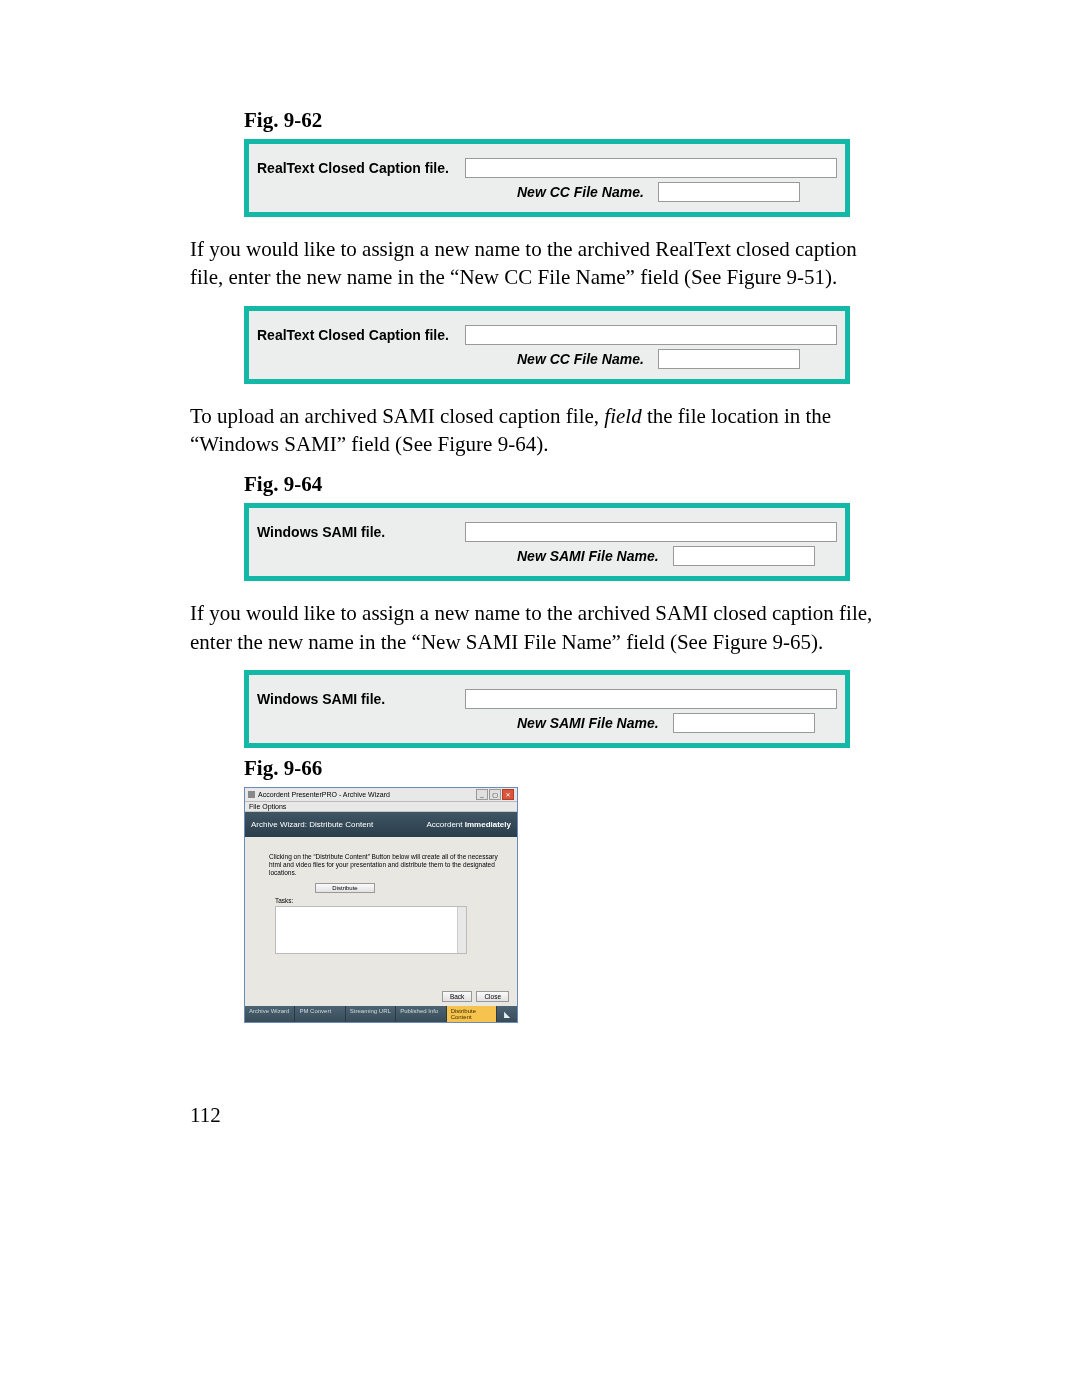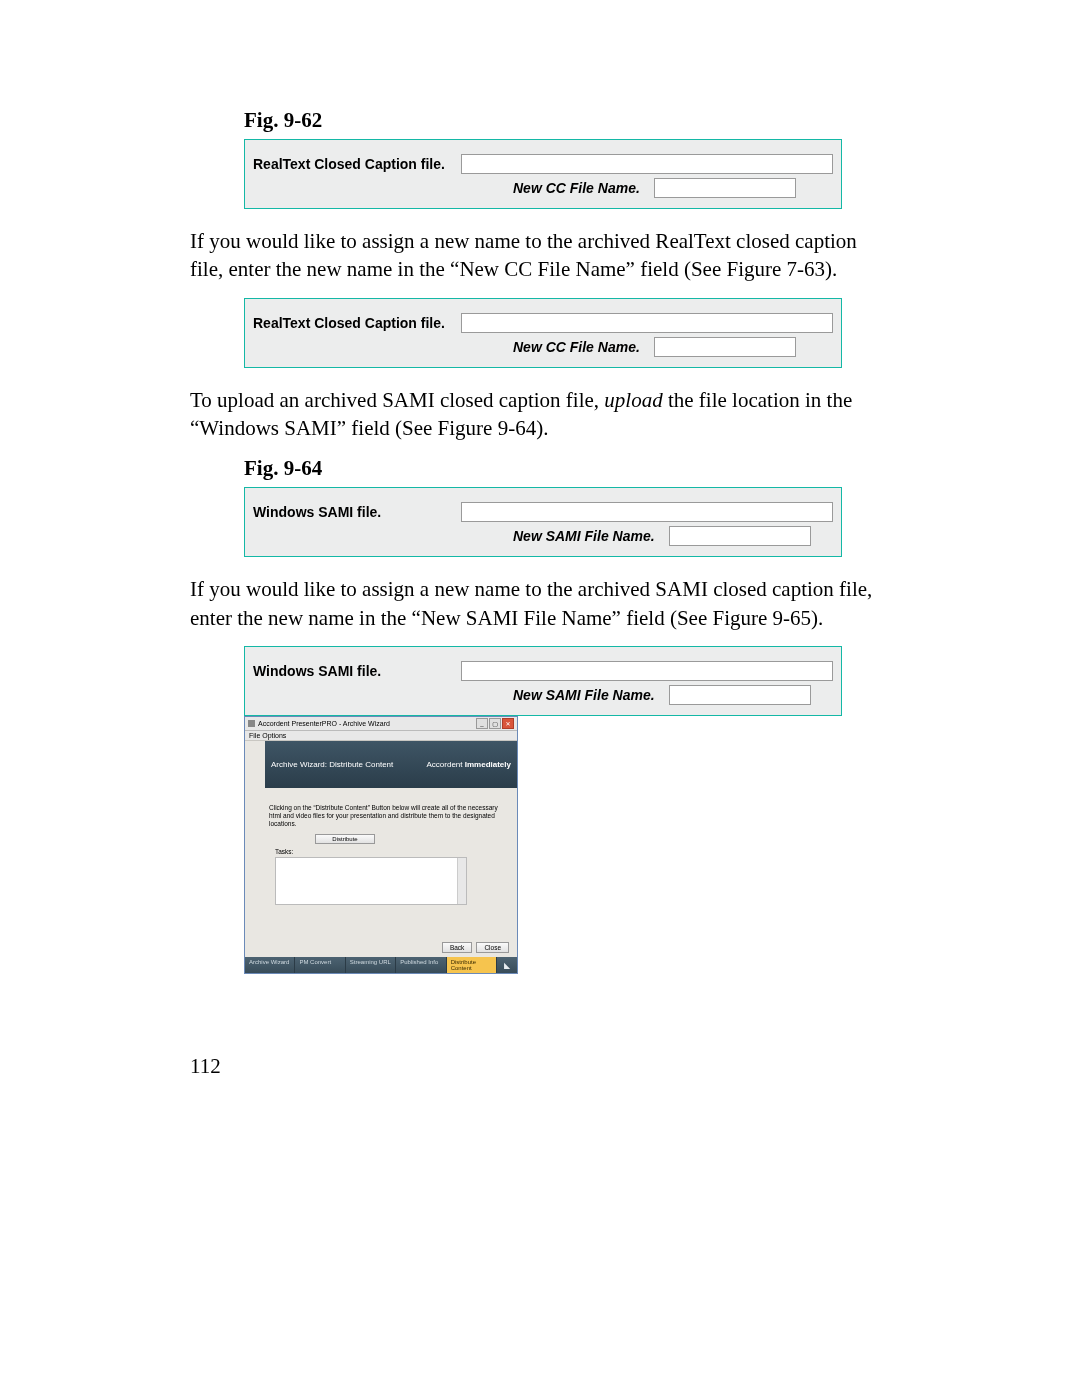--- a/index.html
+++ b/index.html
@@ -21,21 +21,21 @@
   }
   .body-text {
     font-size: 21px;
     line-height: 1.35;
     margin: 18px 0 14px 0;
   }
   .ui-panel {
     margin-left: 54px;
     width: 580px;
     background: #eceded;
-    border: 1px solid #14b8a6;
+    border: 5px solid #14b8a6;
     padding: 10px 8px 6px 8px;
     font-family: Arial, sans-serif;
     font-size: 14px;
     font-weight: bold;
   }
   .ui-row {
     display: flex;
     align-items: center;
     margin: 4px 0;
   }
@@ -88,23 +88,22 @@
     padding: 1px 4px;
     font-size: 7px;
     border-bottom: 1px solid #c9c7c2;
   }
   .wiz-band {
     background: linear-gradient(#3f5565, #2a3d4a);
     color: #fff;
     display: flex;
     justify-content: space-between;
     align-items: center;
-    padding: 19px 6px;
+    padding: 8px 6px;
     font-size: 8px;
-    margin-left: 20px;
   }
   .wiz-band .right b { font-weight: bold; }
   .wiz-body {
     padding: 16px 10px 6px 10px;
     height: 150px;
     box-sizing: border-box;
   }
   .wiz-desc {
     font-size: 6.5px;
     line-height: 1.25;
@@ -189,36 +188,36 @@
       <span class="lbl-wide">RealText Closed Caption file.</span>
       <div class="txt-input"></div>
     </div>
     <div class="ui-row">
       <span class="lbl-narrow">New CC File Name.</span>
       <div class="txt-input txt-short"></div>
     </div>
   </div>
 
   <div class="body-text">
-    <span>If you would like to assign a new name to the archived RealText closed caption file, enter the </span><span>new name in the “New CC File Name” field (See Figure 7-63).</span>
+    <span>If you would like to assign a new name to the archived RealText closed caption file, enter the </span><span>new name in the “New CC File Name” field (See Figure 9-51).</span>
   </div>
 
   <div class="ui-panel">
     <div class="ui-row">
       <span class="lbl-wide">RealText Closed Caption file.</span>
       <div class="txt-input"></div>
     </div>
     <div class="ui-row">
       <span class="lbl-narrow">New CC File Name.</span>
       <div class="txt-input txt-short"></div>
     </div>
   </div>
 
   <div class="body-text">
-    <span>To upload an archived SAMI closed caption file, </span><em>upload</em><span> the file location in the “Windows SAMI” field (See Figure 9-64).</span>
+    <span>To upload an archived SAMI closed caption file, </span><em>field</em><span> the file location in the “Windows SAMI” field (See Figure 9-64).</span>
   </div>
 
   <div class="fig-label">Fig. 9-64</div>
   <div class="ui-panel">
     <div class="ui-row">
       <span class="lbl-wide">Windows SAMI file.</span>
       <div class="txt-input"></div>
     </div>
     <div class="ui-row">
       <span class="lbl-narrow">New SAMI File Name.</span>
@@ -233,20 +232,21 @@
       <span class="lbl-wide">Windows SAMI file.</span>
       <div class="txt-input"></div>
     </div>
     <div class="ui-row">
       <span class="lbl-narrow">New SAMI File Name.</span>
       <div class="txt-input txt-short"></div>
     </div>
   </div>
 
 
+  <div class="fig-label">Fig. 9-66</div>
   <div class="wizard">
     <div class="wiz-titlebar">
       <div class="left">
         <div class="tb-ico"></div>
         <span>Accordent PresenterPRO - Archive Wizard</span>
       </div>
       <div class="win-btns">
         <div class="wb">_</div>
         <div class="wb">▢</div>
         <div class="wb close">✕</div>

